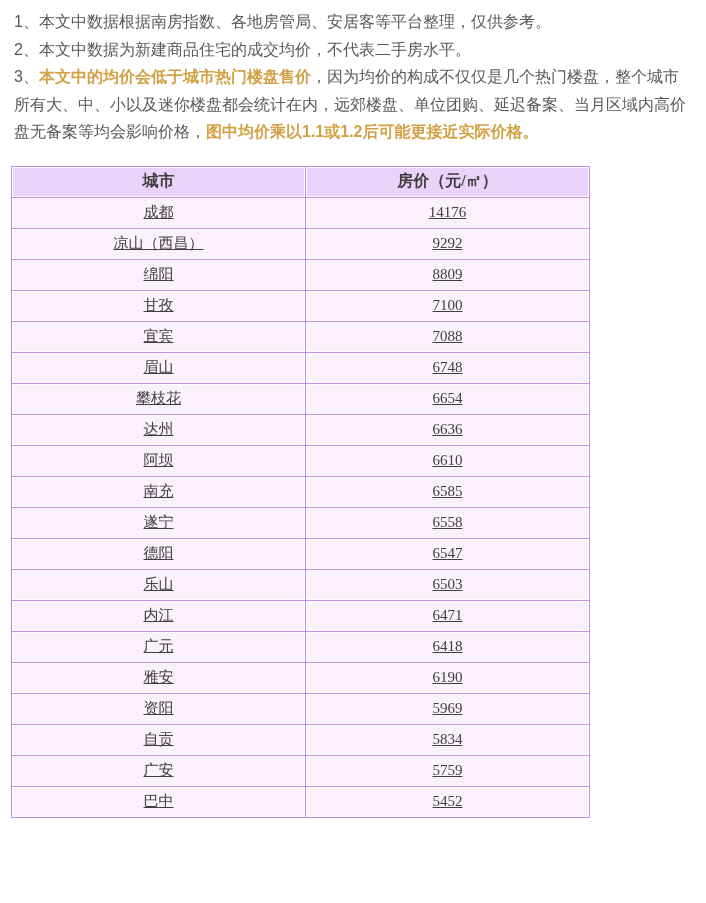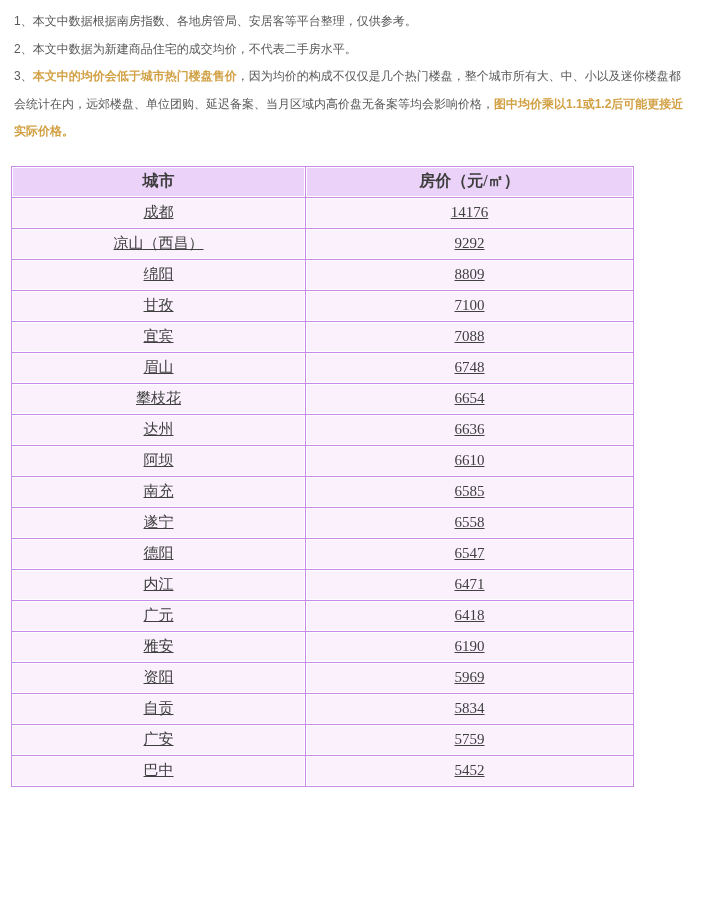--- a/index.html
+++ b/index.html
@@ -15,32 +15,32 @@
   html, body { margin: 0; padding: 0; }
   body {
     width: 706px;
     height: 903px;
     background: #ffffff;
     overflow: hidden;
     font-family: "Liberation Sans", "DejaVu Sans", sans-serif;
   }
   .notes {
     margin: 8px 14px 0 14px;
-    font-size: 12px;
+    font-size: 16px;
     line-height: 27.5px;
     color: var(--note-text);
   }
   .notes p { margin: 0; }
   .hl {
     color: var(--highlight);
     font-weight: bold;
   }
   table.price-table {
     margin: 20px 11px 0 11px;
-    width: 623px;
+    width: 579px;
     border-collapse: separate;
     border-spacing: 1px;
     background: var(--table-border);
     table-layout: fixed;
   }
   col.col-city { width: 293px; }
   table.price-table th,
   table.price-table td {
     border: 1px solid #ffffff;
     height: 30px;
@@ -128,20 +128,24 @@
         </tr>
         <tr>
           <td>遂宁</td>
           <td>6558</td>
         </tr>
         <tr>
           <td>德阳</td>
           <td>6547</td>
         </tr>
         <tr>
+          <td>乐山</td>
+          <td>6503</td>
+        </tr>
+        <tr>
           <td>内江</td>
           <td>6471</td>
         </tr>
         <tr>
           <td>广元</td>
           <td>6418</td>
         </tr>
         <tr>
           <td>雅安</td>
           <td>6190</td>

